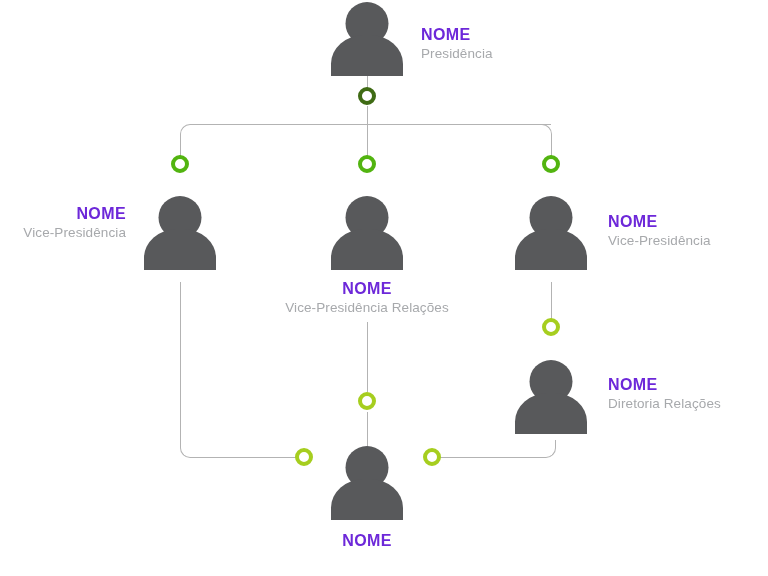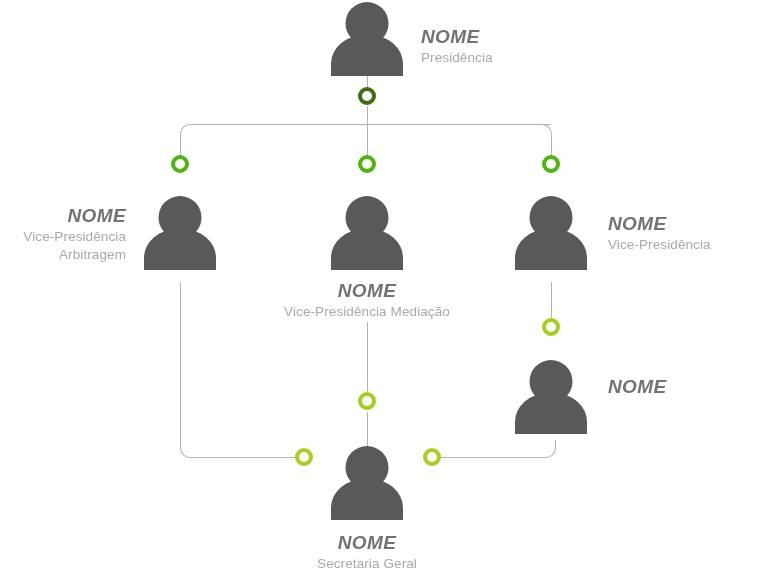--- a/index.html
+++ b/index.html
@@ -70,25 +70,24 @@
     border-top-right-radius: 46% 70%;
   }
 
   
   .label {
     position: absolute;
     line-height: 1.32;
     white-space: nowrap;
   }
   .label .name {
-    font-size: 19px;
+    font-size: 16px;
     font-weight: bold;
-    color: #737373;
+    color: #6d28d9;
     letter-spacing: 0.4px;
-    font-style: italic;
   }
   .label .role {
     font-size: 13.5px;
     font-weight: normal;
     color: #a7a9ac;
     letter-spacing: 0.1px;
   }
   .align-left   { text-align: left; }
   .align-right  { text-align: right; }
   .align-center { text-align: center; }
@@ -147,51 +146,50 @@
     <div class="role">Presidência</div>
   </div>
 
   <div class="avatar" style="left:144px; top:196px; width:72px; height:74px;">
     <div class="head" style="width:43px; height:43px;"></div>
     <div class="body" style="height:41px;"></div>
   </div>
   <div class="label align-right" style="left:0px; top:203px; width:126px;">
     <div class="name">NOME</div>
     <div class="role">Vice-Presidência</div>
-    <div class="role">Arbitragem</div>
   </div>
 
   <div class="avatar" style="left:331px; top:196px; width:72px; height:74px;">
     <div class="head" style="width:43px; height:43px;"></div>
     <div class="body" style="height:41px;"></div>
   </div>
   <div class="label align-center" style="left:197px; top:278px; width:340px;">
     <div class="name">NOME</div>
-    <div class="role">Vice-Presidência Mediação</div>
+    <div class="role">Vice-Presidência Relações</div>
   </div>
 
   <div class="avatar" style="left:515px; top:196px; width:72px; height:74px;">
     <div class="head" style="width:43px; height:43px;"></div>
     <div class="body" style="height:41px;"></div>
   </div>
   <div class="label align-left" style="left:608px; top:211px;">
     <div class="name">NOME</div>
     <div class="role">Vice-Presidência</div>
   </div>
 
   <div class="avatar" style="left:515px; top:360px; width:72px; height:74px;">
     <div class="head" style="width:43px; height:43px;"></div>
     <div class="body" style="height:41px;"></div>
   </div>
   <div class="label align-left" style="left:608px; top:374px;">
     <div class="name">NOME</div>
+    <div class="role">Diretoria Relações</div>
   </div>
 
   <div class="avatar" style="left:331px; top:446px; width:72px; height:74px;">
     <div class="head" style="width:43px; height:43px;"></div>
     <div class="body" style="height:41px;"></div>
   </div>
   <div class="label align-center" style="left:217px; top:530px; width:300px;">
     <div class="name">NOME</div>
-    <div class="role">Secretaria Geral</div>
   </div>
 
 </div>
 
 </body></html>

